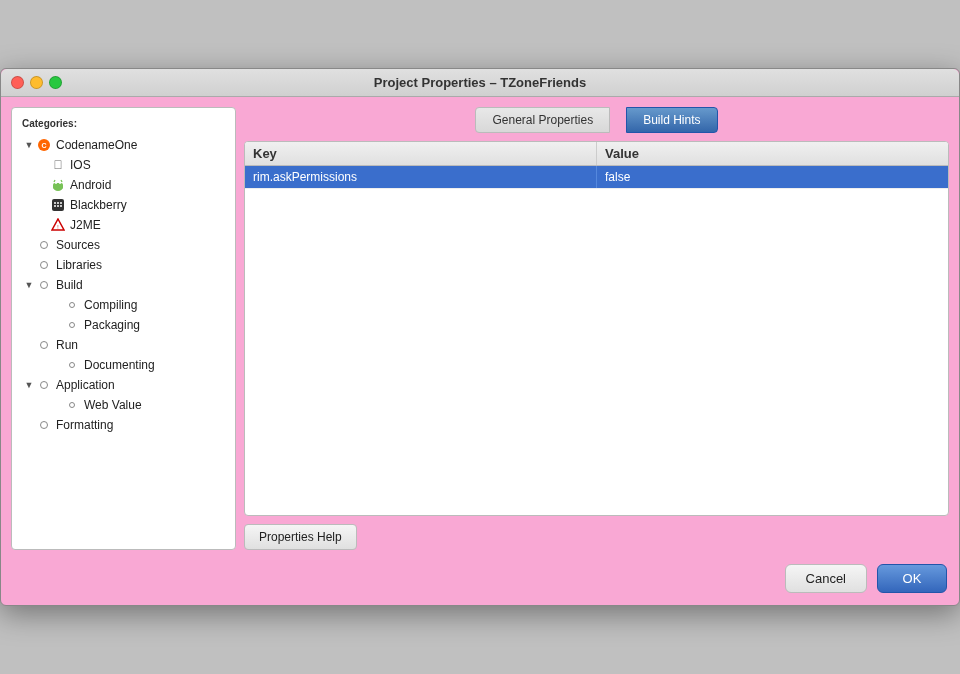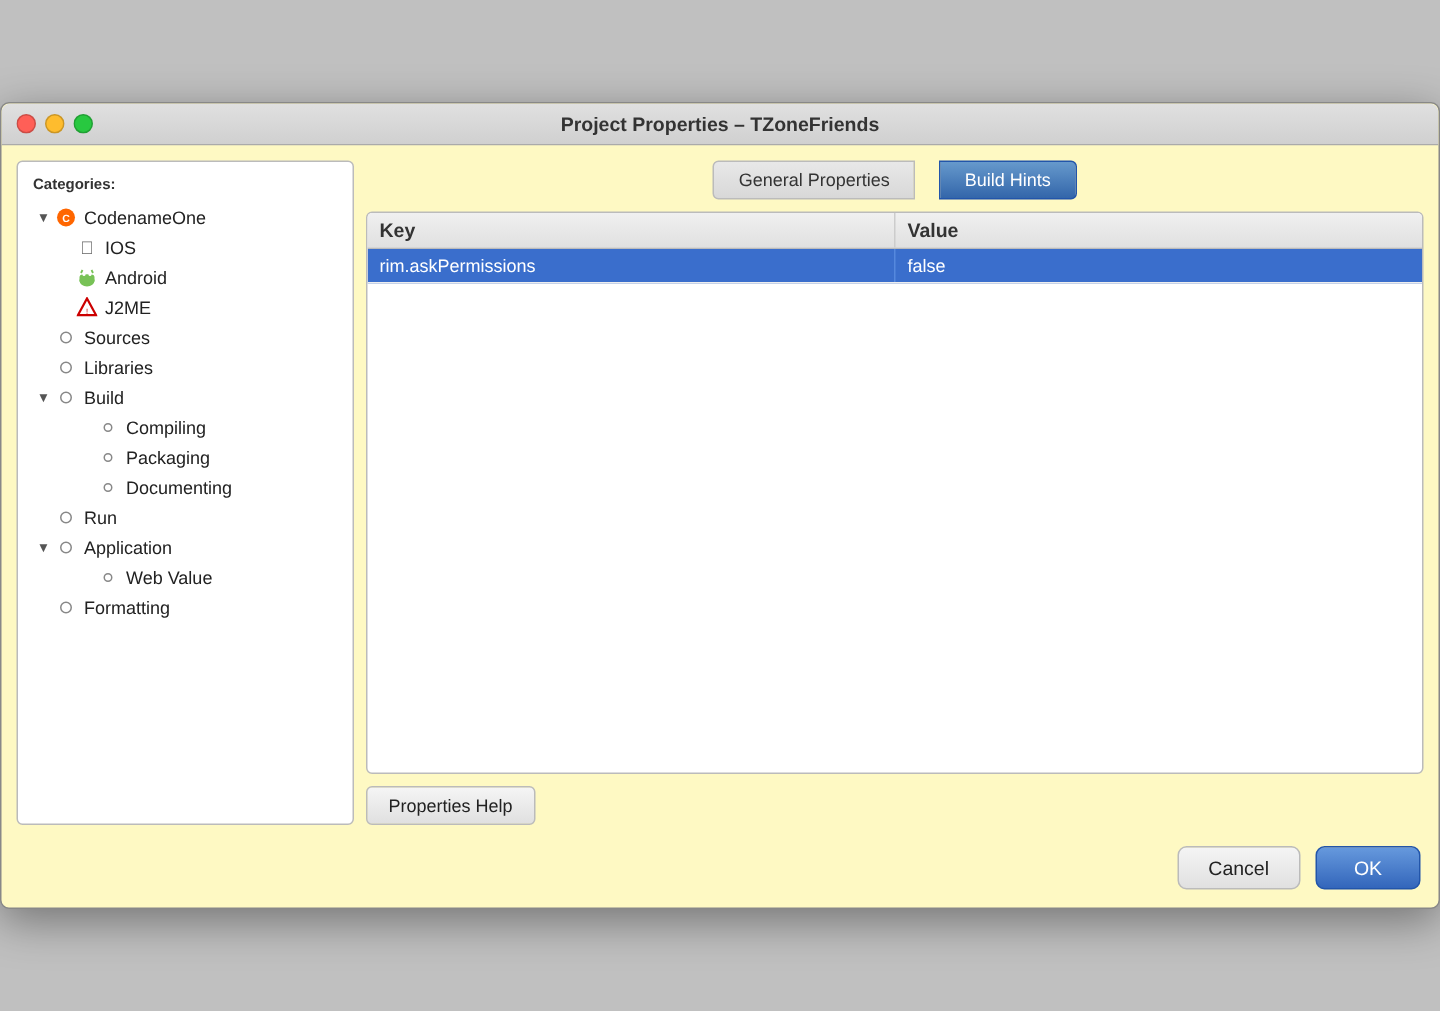--- a/index.html
+++ b/index.html
@@ -11,21 +11,21 @@
       height: 674px;
       display: flex;
       flex-direction: column;
       align-items: center;
       justify-content: center;
     }
 
     .window {
       width: 960px;
       height: 538px;
-      background: #fef9c3;
+      background: #f9a8d4;
       border: 1px solid #888;
       border-radius: 6px;
       display: flex;
       flex-direction: column;
       box-shadow: 0 8px 30px rgba(0,0,0,0.4);
       overflow: hidden;
     }
 
     .title-bar {
       height: 28px;
@@ -328,20 +328,35 @@
                 <rect x="2" y="5" width="10" height="6" rx="2" fill="#78C257"></rect>
                 <circle cx="5" cy="5" r="1" fill="white"></circle>
                 <circle cx="9" cy="5" r="1" fill="white"></circle>
                 <line x1="4" y1="2" x2="3" y2="4" stroke="#78C257" stroke-width="1.2"></line>
                 <line x1="10" y1="2" x2="11" y2="4" stroke="#78C257" stroke-width="1.2"></line>
               </svg>
           </span>
           <span>Android</span>
         </div>
 
+        <div class="tree-item indent-2">
+          <span class="tree-arrow"></span>
+          <span class="tree-icon">
+            <svg width="14" height="14" viewBox="0 0 14 14">
+                <rect x="1" y="1" width="12" height="12" rx="2" fill="#333"></rect>
+                <circle cx="4" cy="5" r="1" fill="white"></circle>
+                <circle cx="7" cy="5" r="1" fill="white"></circle>
+                <circle cx="10" cy="5" r="1" fill="white"></circle>
+                <circle cx="4" cy="8" r="1" fill="white"></circle>
+                <circle cx="7" cy="8" r="1" fill="white"></circle>
+                <circle cx="10" cy="8" r="1" fill="white"></circle>
+              </svg>
+          </span>
+          <span>Blackberry</span>
+        </div>
 
         <div class="tree-item indent-2">
           <span class="tree-arrow"></span>
           <span class="tree-icon">
             <svg width="14" height="14" viewBox="0 0 14 14">
                 <polygon points="7,1 13,12 1,12" fill="none" stroke="#cc0000" stroke-width="1.5"></polygon>
                 <text x="7" y="11" font-size="5" text-anchor="middle" fill="#cc0000">!</text>
               </svg>
           </span>
           <span>J2ME</span>
@@ -380,34 +395,34 @@
         </div>
 
         <div class="tree-item indent-3">
           <span class="tree-arrow"></span>
           <span class="tree-icon">
               <div class="tree-dot"></div>
             </span>
           <span>Packaging</span>
         </div>
 
+        <div class="tree-item indent-1">
+          <span class="tree-arrow"></span>
+          <span class="tree-icon">
+              <div class="tree-circle"></div>
+            </span>
+          <span>Run</span>
+        </div>
+
         <div class="tree-item indent-3">
           <span class="tree-arrow"></span>
           <span class="tree-icon">
               <div class="tree-dot"></div>
             </span>
           <span>Documenting</span>
-        </div>
-
-        <div class="tree-item indent-1">
-          <span class="tree-arrow"></span>
-          <span class="tree-icon">
-              <div class="tree-circle"></div>
-            </span>
-          <span>Run</span>
         </div>
 
         <div class="tree-item indent-1">
           <span class="tree-arrow">▼</span>
           <span class="tree-icon">
               <div class="tree-circle"></div>
             </span>
           <span>Application</span>
         </div>
 

